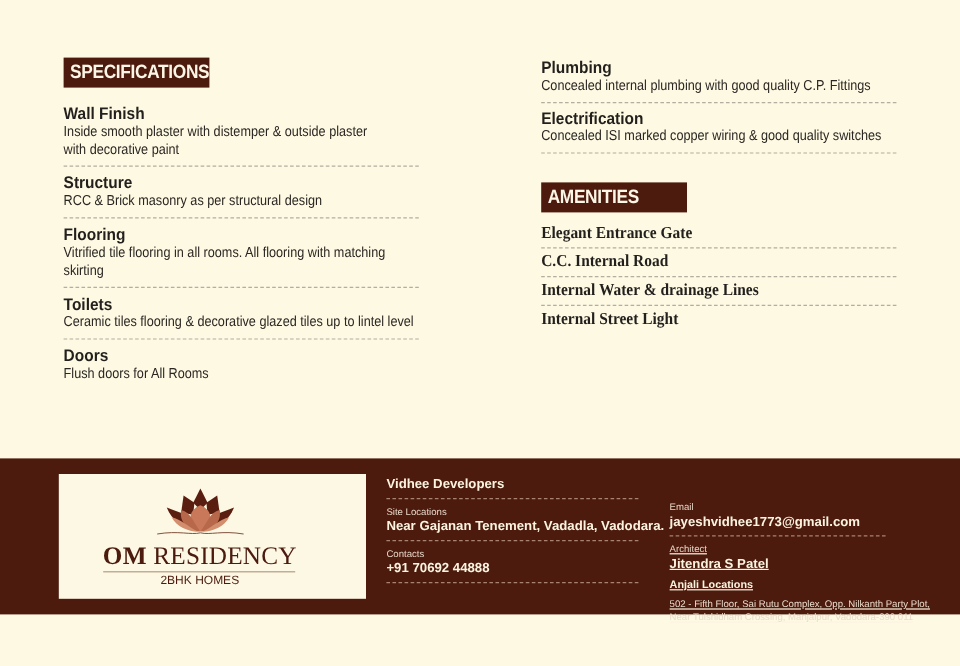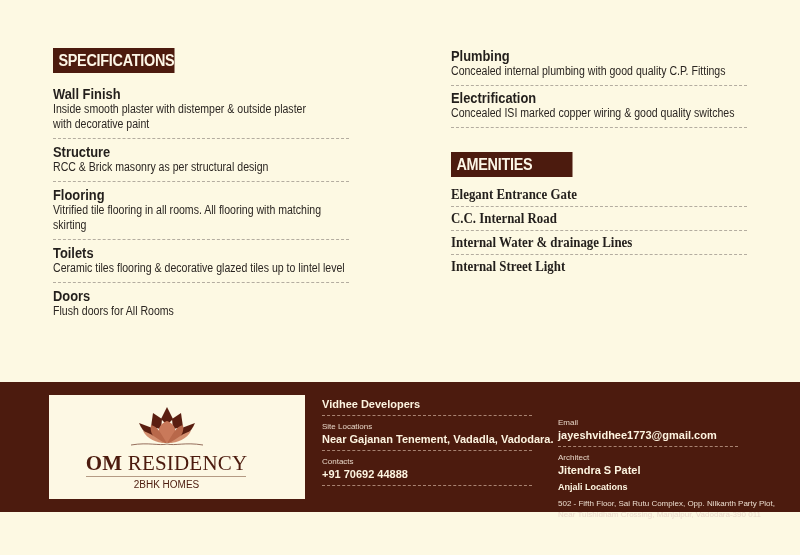--- a/index.html
+++ b/index.html
@@ -98,21 +98,21 @@
       position: absolute; left: 0; top: 84px; width: 235px;
       text-align: center;
       font-size: 10px;
       color: #4c1b0e;
     }
 
     .info-col { position: absolute; color: #fdf4e0; }
     .info-col.mid { left: 322px; top: 15px; width: 210px; }
     .info-col.right { left: 558px; top: 15px; width: 230px; margin-top: 20px; }
     .info-block { border-bottom: 1px dashed #a88372; margin-bottom: 5px; padding-bottom: 4px; }
-    .info-block.noline { border-bottom: none; margin-bottom: 2px; padding-bottom: 0; }
+    .info-block.noline { border-bottom: none; margin-bottom: 2px; padding-bottom: 0; text-decoration: underline; }
     .info-label {
       font-size: 8px;
       line-height: 11px;
       color: #e6d5c6;
     }
     .info-value {
       font-weight: bold;
       font-size: 11px;
       line-height: 14px;
       color: #fdf4e0;

